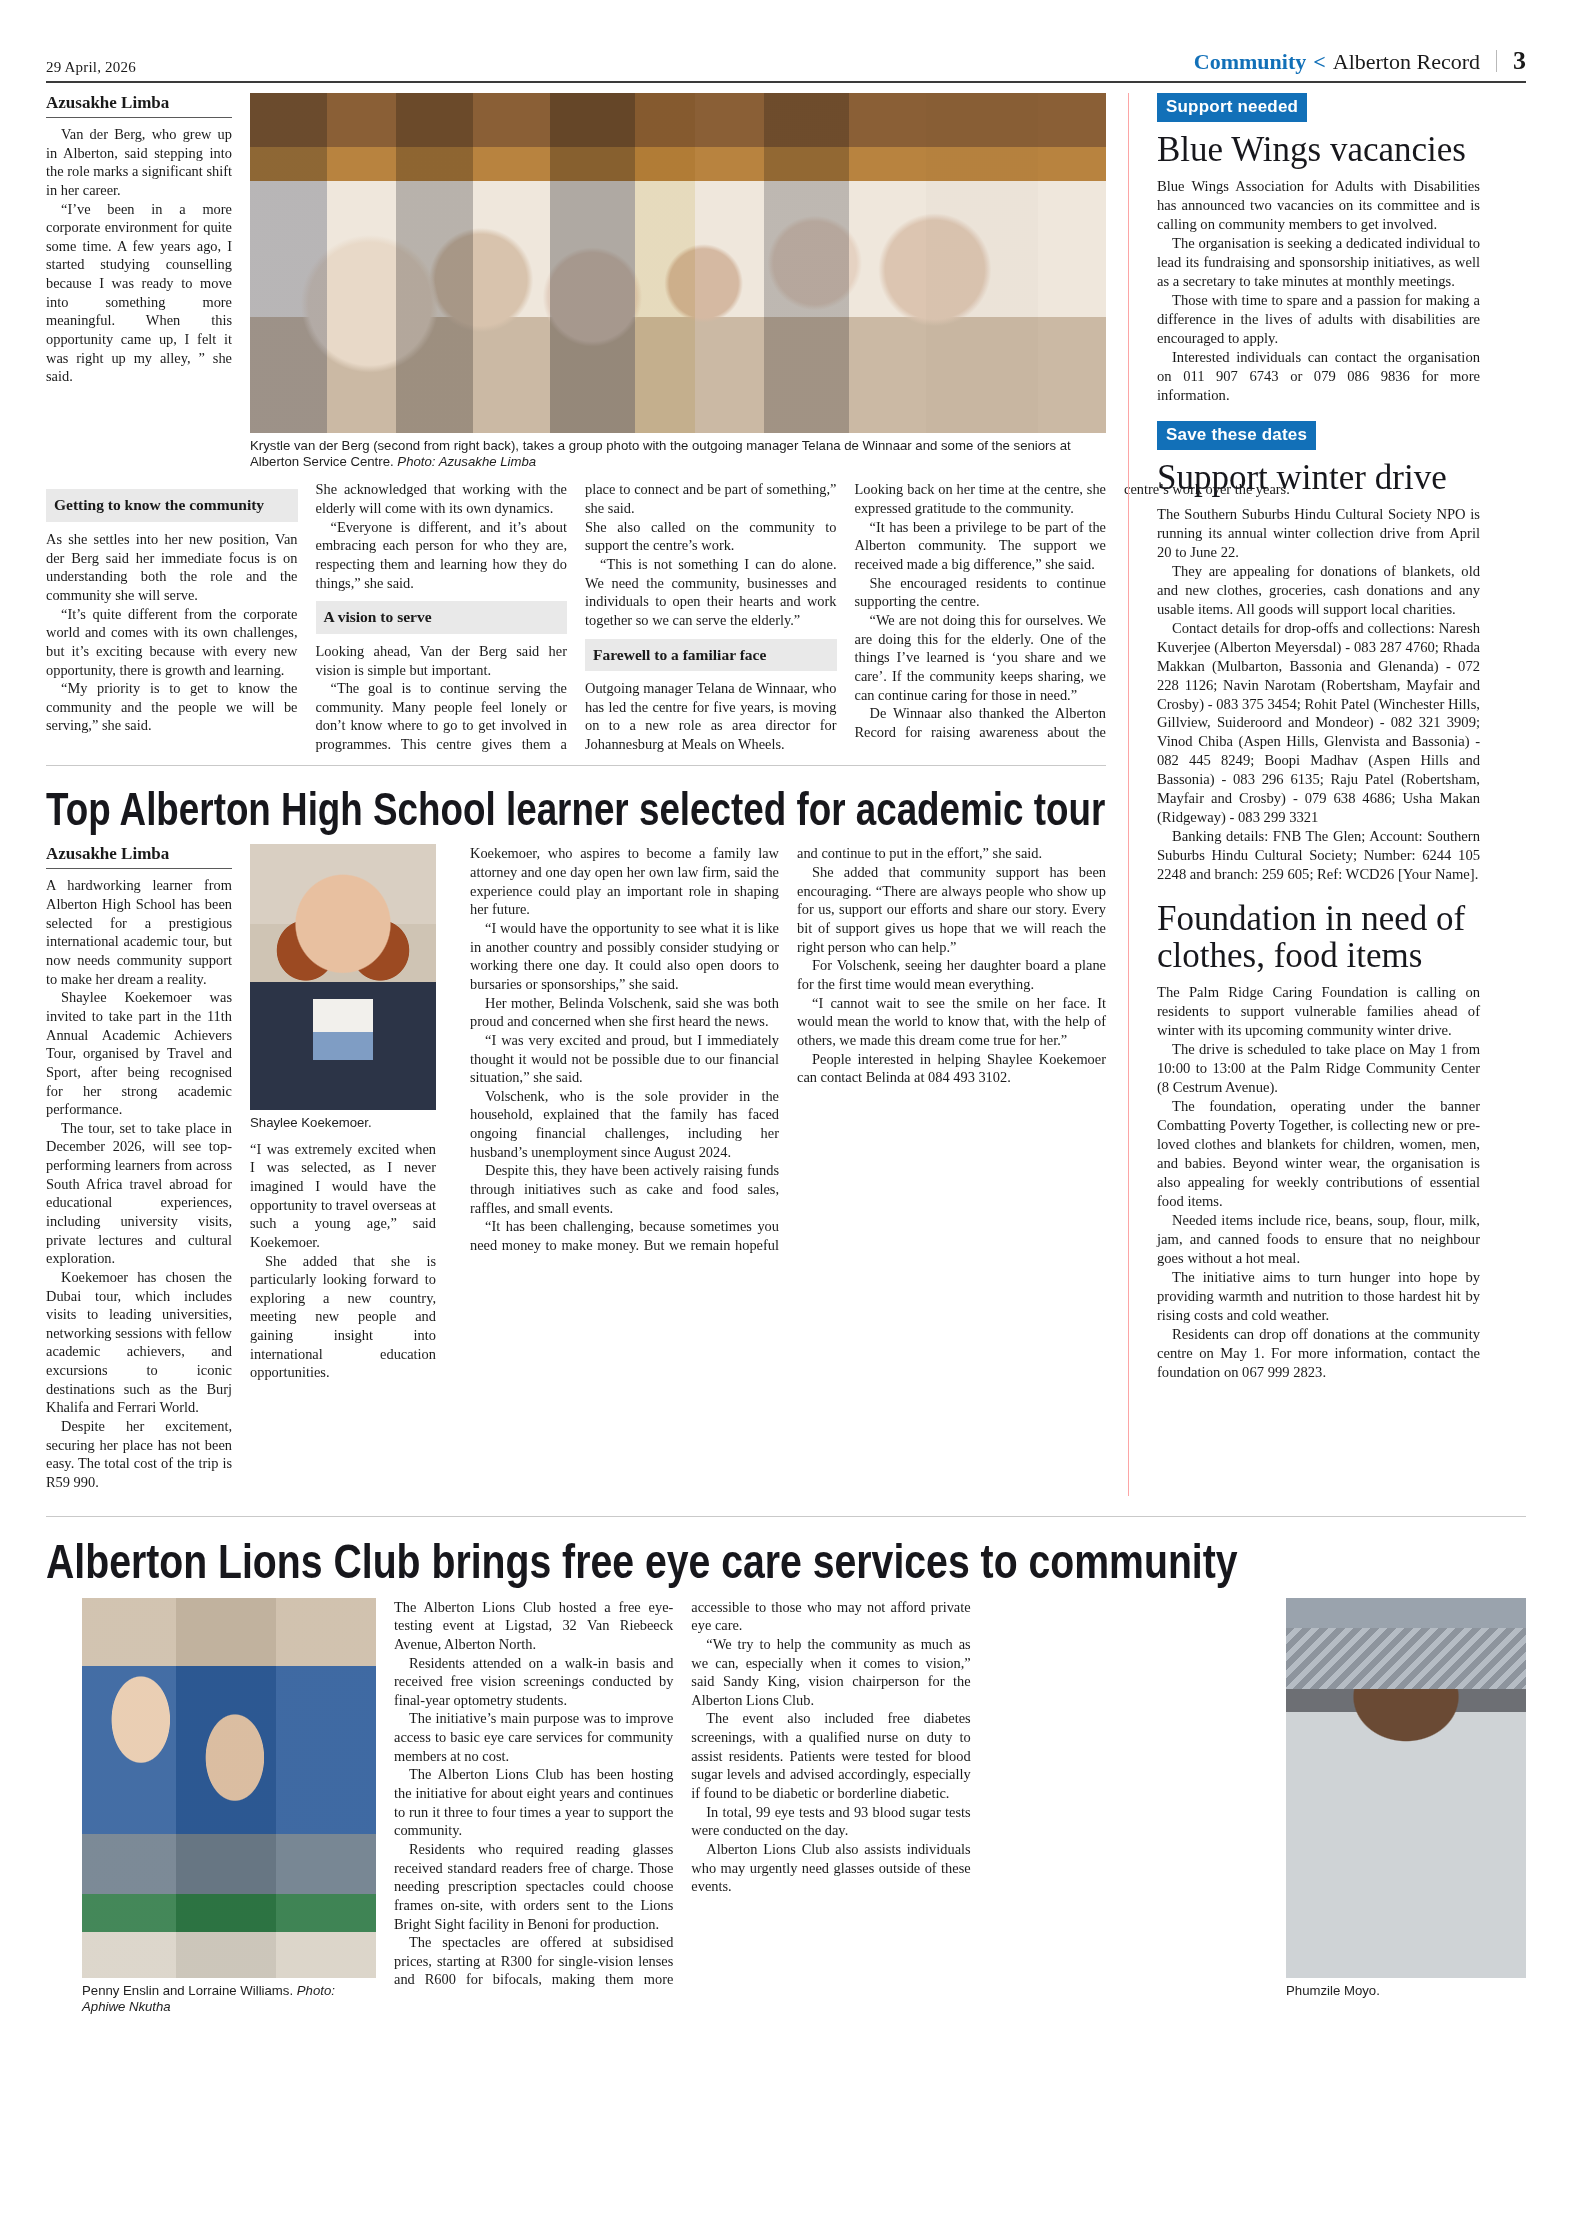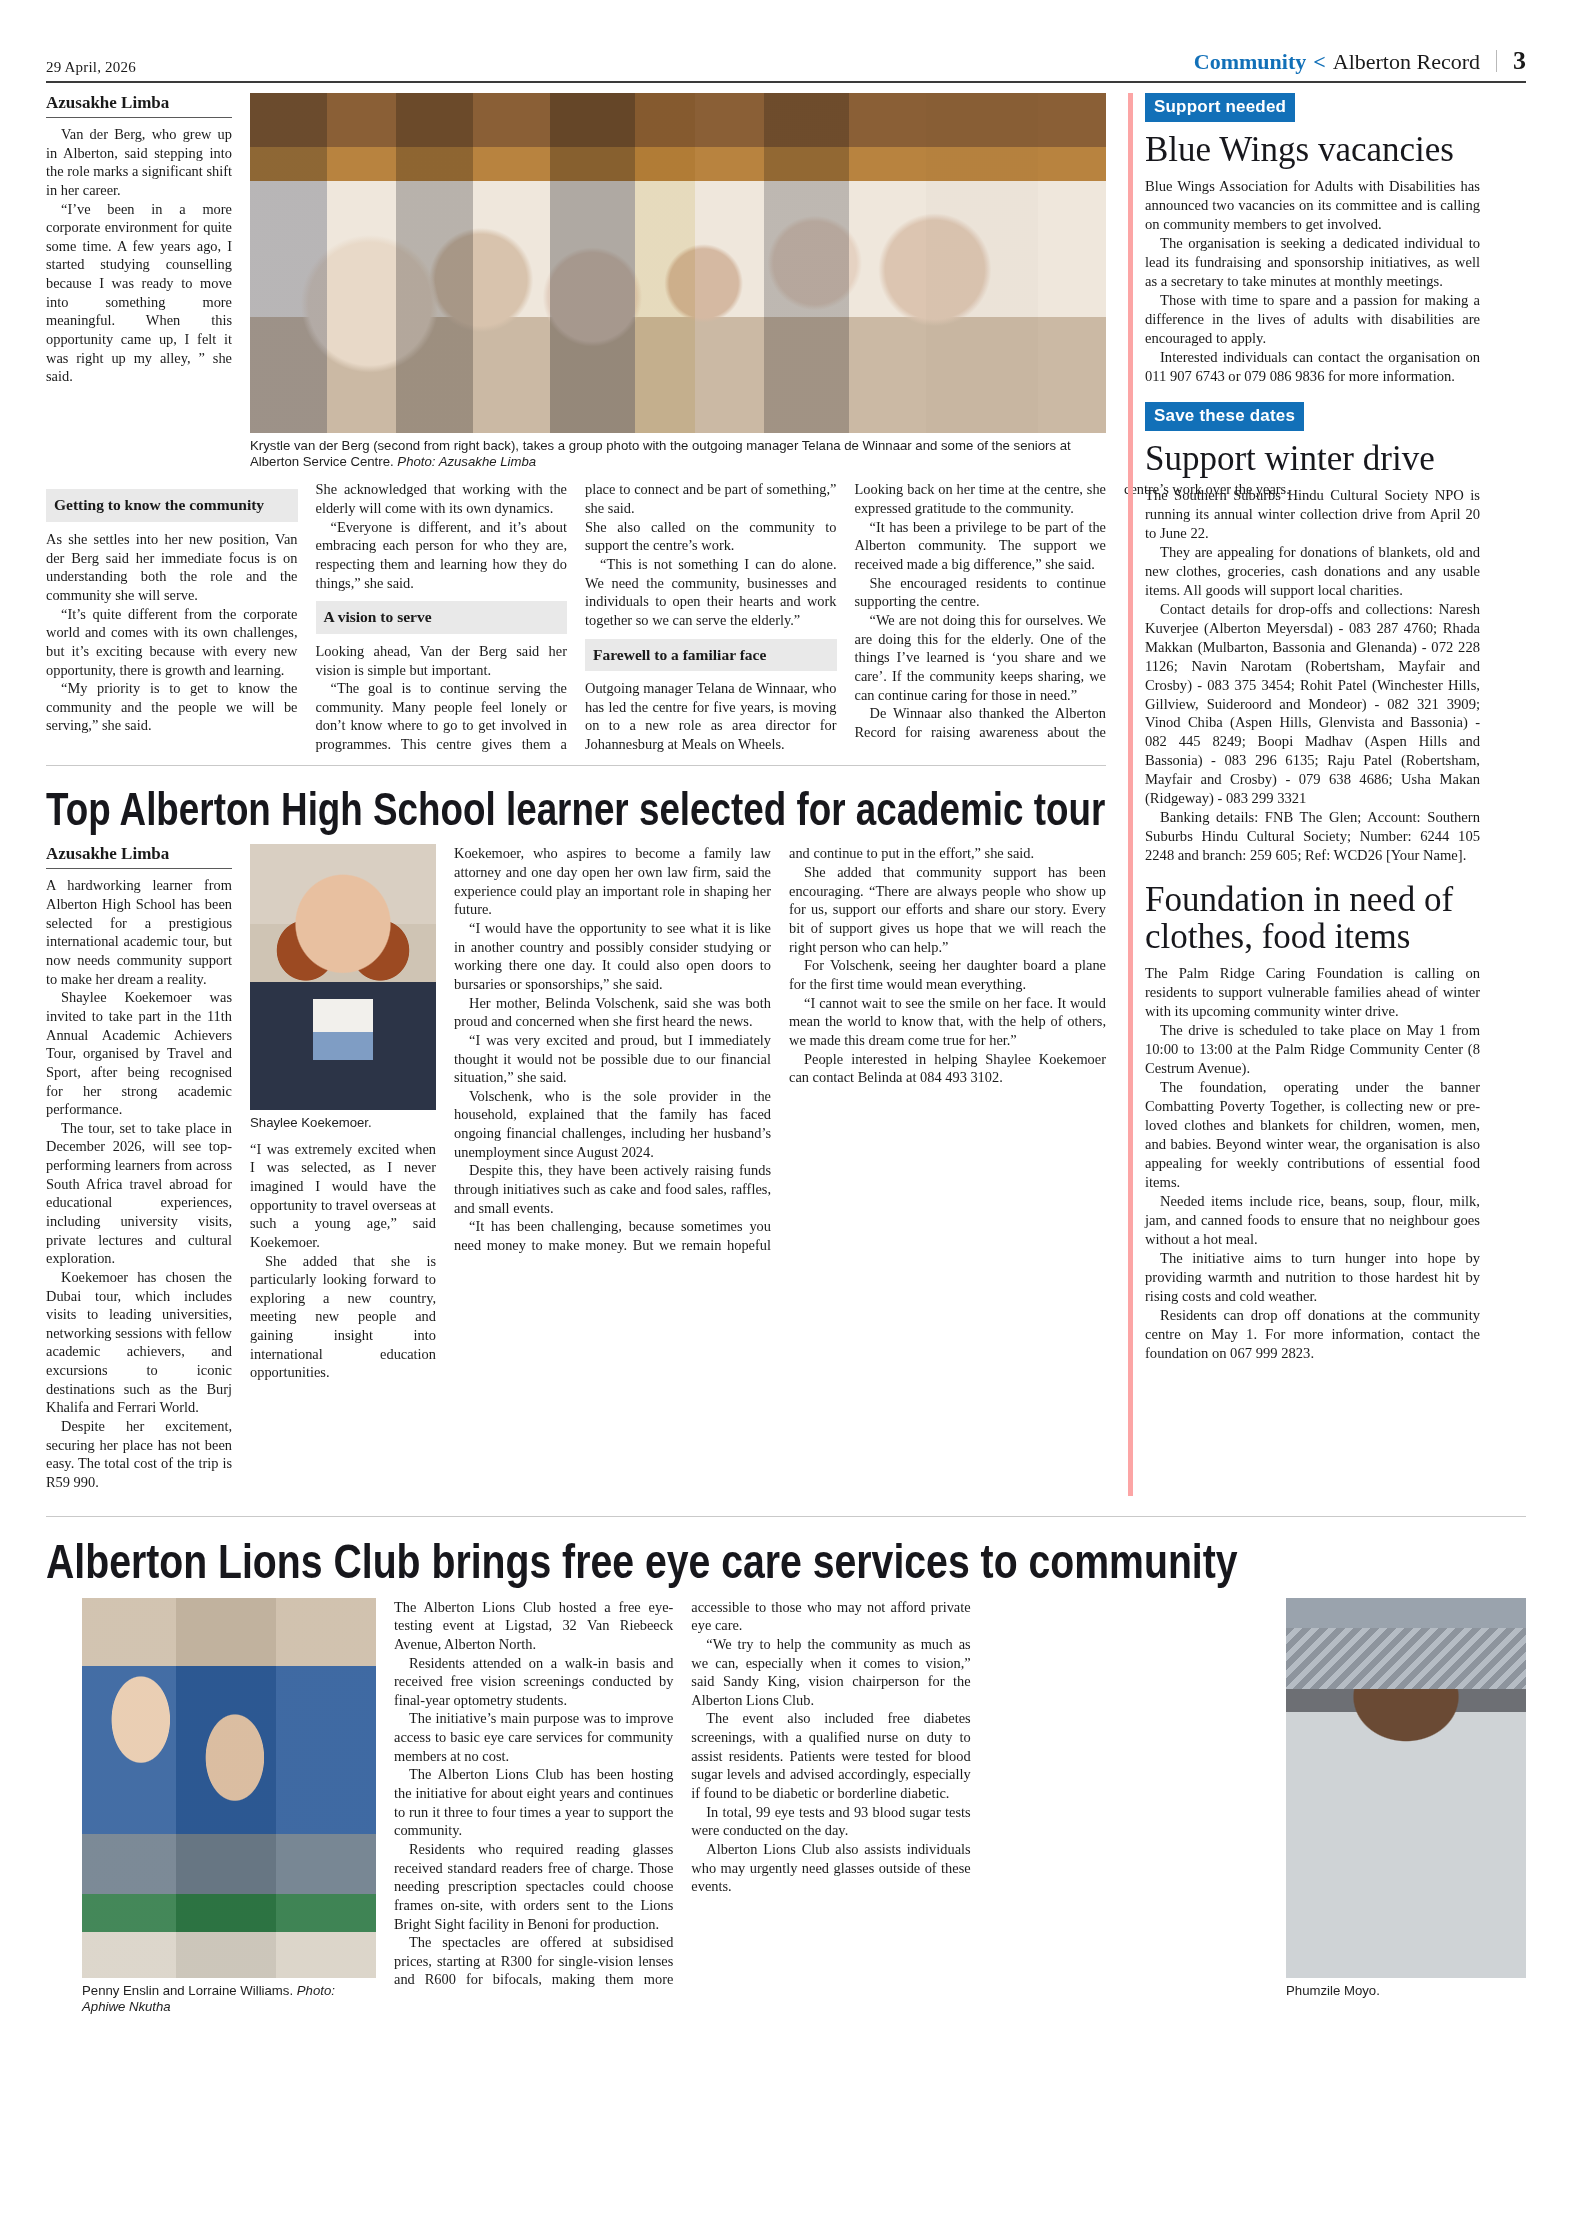--- a/index.html
+++ b/index.html
@@ -20,21 +20,21 @@
   .masthead .brand { display:flex; align-items:baseline; gap:7px; font-size:22px; }
   .brand .sec { color:#1270b8; font-weight:bold; font-family:"Liberation Serif", serif; }
   .brand .lt  { color:#1270b8; font-weight:bold; }
   .brand .pub { color:#1a1a1a; font-family:"Liberation Serif", serif; }
   .brand .divider { display:inline-block; width:1px; height:22px; background:#b9b9b9; margin:0 9px; position:relative; top:3px;}
   .brand .pageno { color:#1a1a1a; font-weight:bold; font-size:26px; }
 
   
   .body-wrap { display:flex; gap:22px; margin-top:10px; }
   .main-col { width:1060px; }
-  .side-col { width:352px; border-left:5px solid #fca5a5; padding-left:12px; }
+  .side-col { width:352px; border-left:1px solid #fca5a5; padding-left:28px; }
 
   
   h1.serif-head {
     font-family:"Liberation Serif", serif; font-weight:normal;
     font-size:58px; line-height:1.02; margin:8px 0 14px 0; letter-spacing:-.5px; color:#17171c;
   }
   h1.cond-head {
     font-family:"Liberation Sans Narrow","Liberation Sans", sans-serif;
     font-weight:bold; font-size:46px; line-height:1.0; margin:14px 0 12px 0;
     transform:scaleX(.80); transform-origin:left center; white-space:nowrap; color:#17171c;
@@ -225,21 +225,21 @@
               <div class="photo photo-student"></div>
               <div class="caption">Shaylee Koekemoer.</div>
             </div>
             <div style="margin-top:8px;">
               <p class="body first">“I was extremely excited when I was selected, as I never imagined I would have the opportunity to travel overseas at such a young age,” said Koekemoer.</p>
               <p class="body">She added that she is particularly looking forward to exploring a new country, meeting new people and gaining insight into international education opportunities.</p>
             </div>
           </div>
 
           <div style="flex:1;">
-            <div class="cols2-inner" style="column-count:2; column-gap:18px; column-fill:auto; height:418px;">
+            <div class="cols2-inner" style="column-count:2; column-gap:18px; column-fill:auto; height:418px;margin-left:16px;">
               <p class="body first">Koekemoer, who aspires to become a family law attorney and one day open her own law firm, said the experience could play an important role in shaping her future.</p>
               <p class="body">“I would have the opportunity to see what it is like in another country and possibly consider studying or working there one day. It could also open doors to bursaries or sponsorships,” she said.</p>
               <p class="body">Her mother, Belinda Volschenk, said she was both proud and concerned when she first heard the news.</p>
               <p class="body">“I was very excited and proud, but I immediately thought it would not be possible due to our financial situation,” she said.</p>
               <p class="body">Volschenk, who is the sole provider in the household, explained that the family has faced ongoing financial challenges, including her husband’s unemployment since August 2024.</p>
               <p class="body">Despite this, they have been actively raising funds through initiatives such as cake and food sales, raffles, and small events.</p>
               <p class="body">“It has been challenging, because sometimes you need money to make money. But we remain hopeful and continue to put in the effort,” she said.</p>
               <p class="body">She added that community support has been encouraging. “There are always people who show up for us, support our efforts and share our story. Every bit of support gives us hope that we will reach the right person who can help.”</p>
               <p class="body">For Volschenk, seeing her daughter board a plane for the first time would mean everything.</p>
               <p class="body">“I cannot wait to see the smile on her face. It would mean the world to know that, with the help of others, we made this dream come true for her.”</p>

